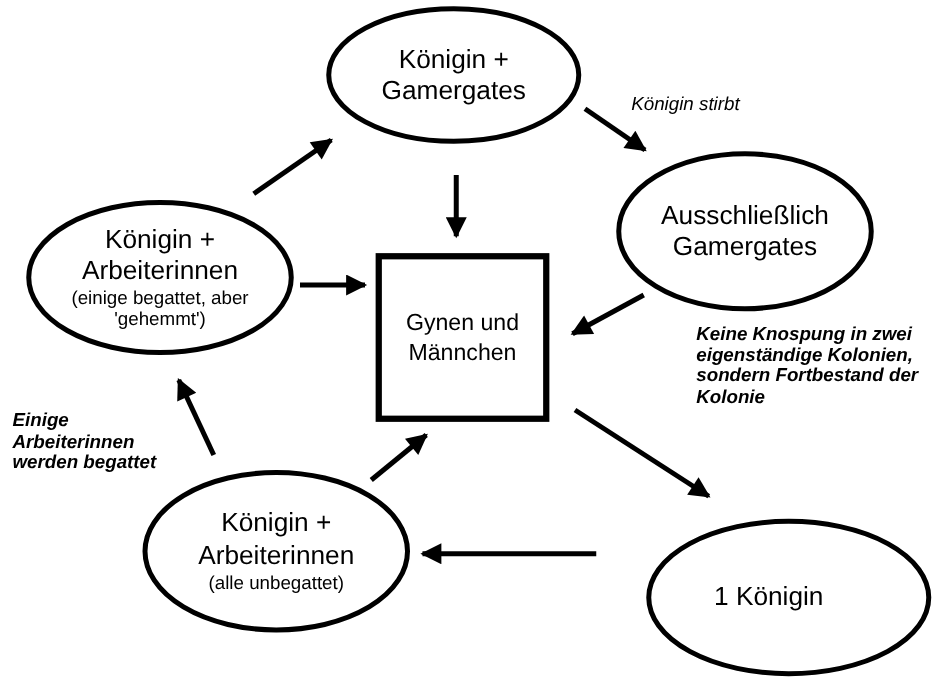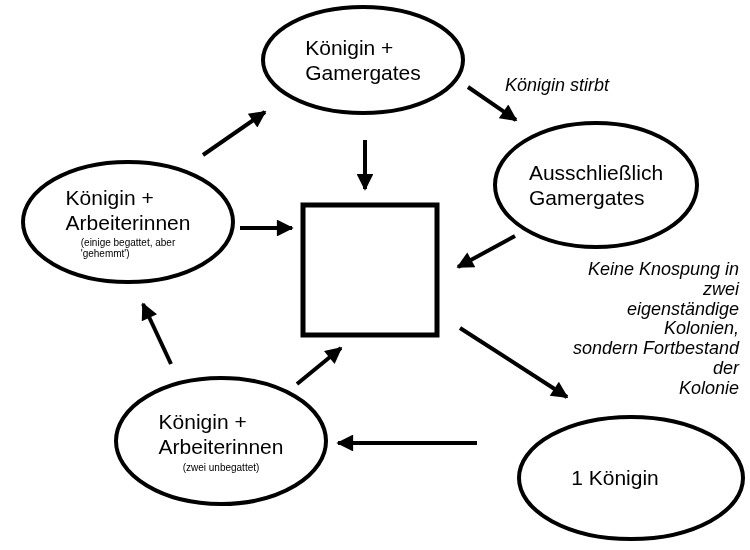--- a/index.html
+++ b/index.html
@@ -12,48 +12,48 @@
     color: #000000;
     overflow: hidden;
   }
   #shapes { position: absolute; left: 0; top: 0; }
   .node-label {
     position: absolute;
     display: flex;
     flex-direction: column;
     align-items: center;
     justify-content: center;
-    text-align: left;
+    text-align: center;
     pointer-events: none;
   }
   .node-title {
     font-size: 21px;
     line-height: 1.2;
     white-space: pre-line;
   }
   .node-note {
-    font-size: 10px;
+    font-size: 15px;
     line-height: 1.12;
     white-space: pre-line;
     margin-top: 2px;
   }
   .box-title {
     font-size: 18.5px;
     line-height: 1.3;
     white-space: pre-line;
   }
   .annotation {
     position: absolute;
     font-style: italic;
-    font-size: 18px;
+    font-size: 15px;
     line-height: 1.1;
     white-space: pre-line;
     pointer-events: none;
   }
-  .annotation.centered { text-align: right; }
+  .annotation.centered { text-align: left; font-weight: bold; }
 </style>
 </head>
 <body>
 
 <div id="canvas">
 
   <svg id="shapes" width="750" height="550" viewBox="0 0 750 550">
     <defs>
       <marker id="ah" viewBox="0 0 10 10" refX="9" refY="5" markerWidth="5" markerHeight="4.2" markerUnits="strokeWidth" orient="auto">
         <path d="M0,0 L10,5 L0,10 Z" fill="#000000"></path>
@@ -91,30 +91,36 @@
   <div class="node-label" style="left:23px; top:162px; width:210px; height:120px;">
     <div class="node-title">Königin +
 Arbeiterinnen</div>
     <div class="node-note">(einige begattet, aber
 'gehemmt')</div>
   </div>
 
   <div class="node-label" style="left:116px; top:378px; width:210px; height:126px;">
     <div class="node-title">Königin +
 Arbeiterinnen</div>
-    <div class="node-note">(zwei unbegattet)</div>
+    <div class="node-note">(alle unbegattet)</div>
   </div>
 
   <div class="node-label" style="left:503px; top:417px; width:224px; height:122px;">
     <div class="node-title">1 Königin</div>
   </div>
 
+  <div class="node-label" style="left:303px; top:205px; width:134px; height:130px;">
+    <div class="box-title">Gynen und
+Männchen</div>
+  </div>
 
   <div class="annotation" style="left:505px; top:76px;">Königin stirbt</div>
 
   <div class="annotation centered" style="left:557px; top:260px; width:182px;">Keine Knospung in zwei
 eigenständige Kolonien,
 sondern Fortbestand der
 Kolonie</div>
 
 
+  <div class="annotation centered" style="left:10px; top:329px; width:140px;">Einige Arbeiterinnen
+werden begattet</div>
 
 </div>
 
 </body></html>

